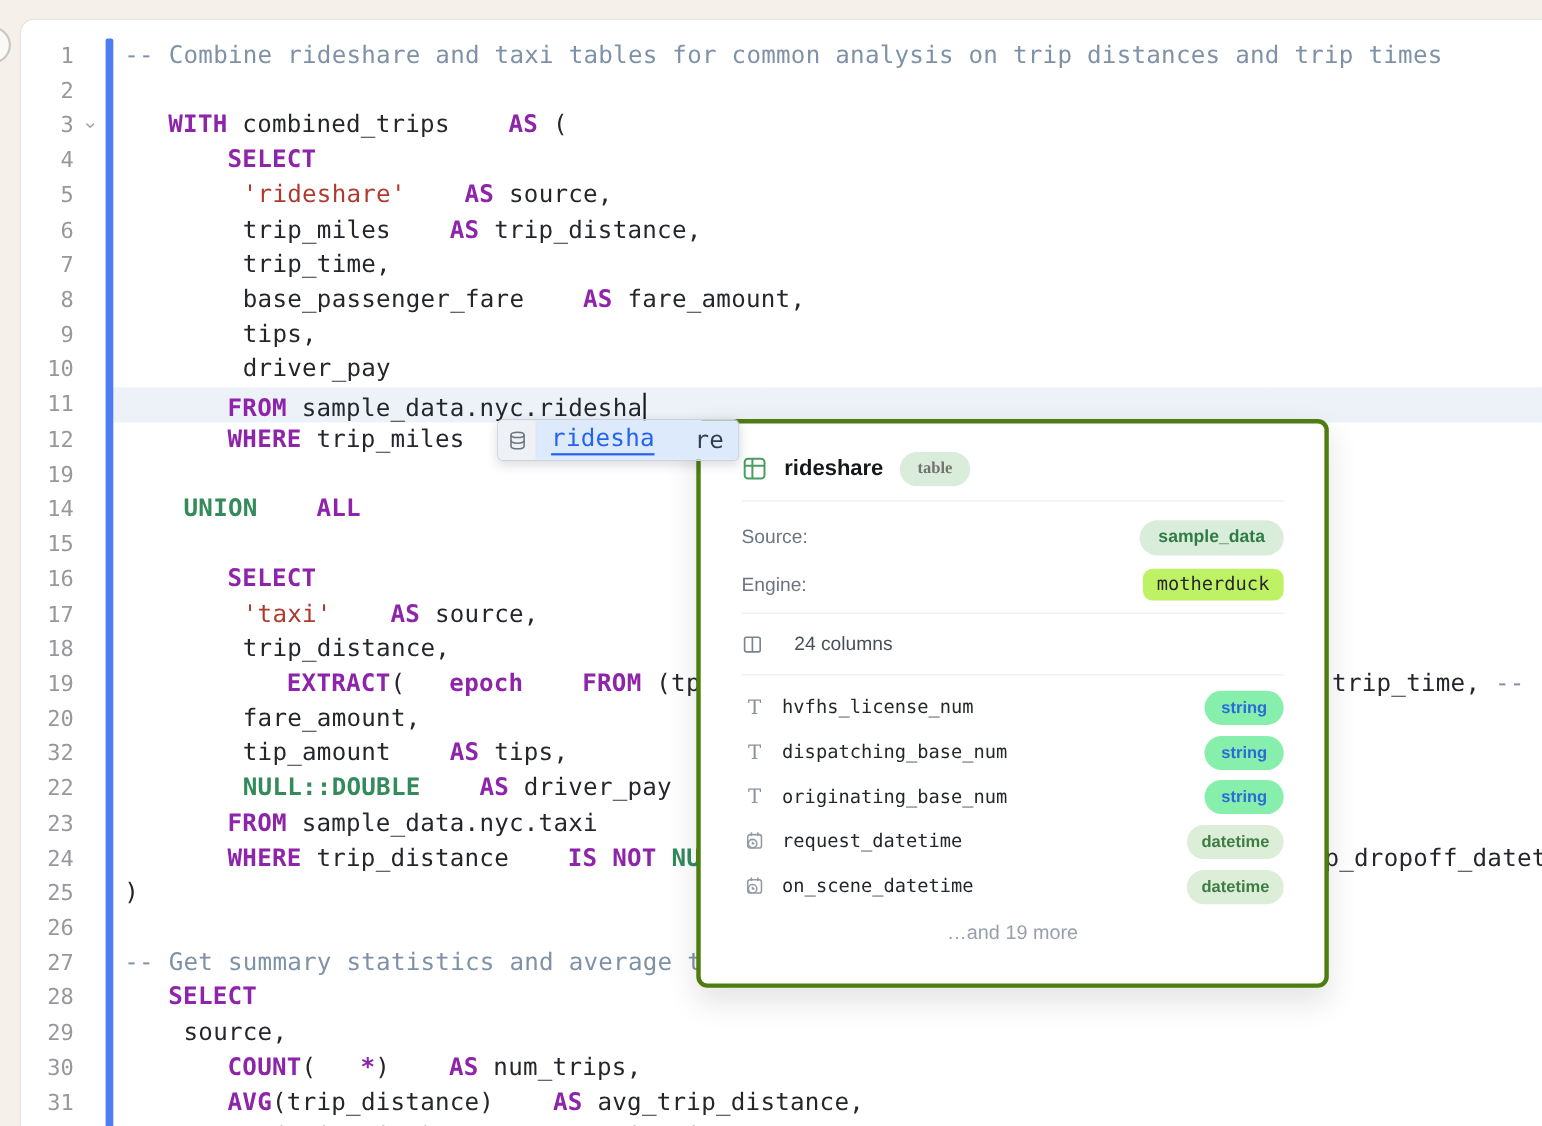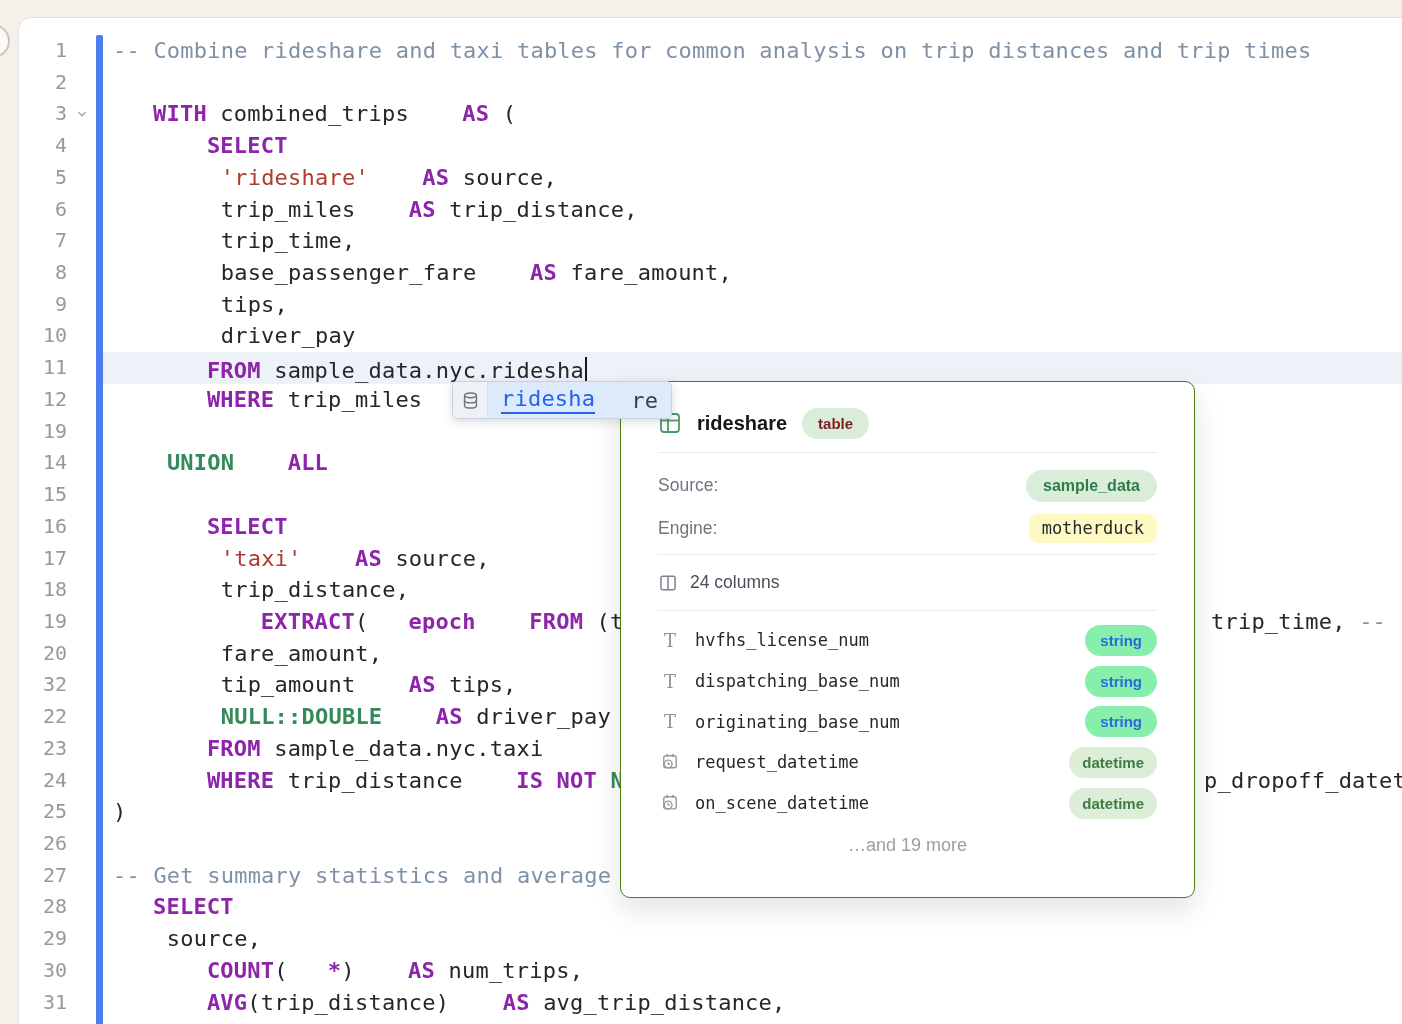--- a/index.html
+++ b/index.html
@@ -40,44 +40,44 @@
     border:1px solid #c9d2dc; border-radius:5px; box-shadow:0 3px 10px rgba(30,40,60,.16);
     z-index:30; overflow:hidden; }
   .ac-icon-cell { width:35px; background:#eef1f5; display:flex; align-items:center; justify-content:center;
     color:#6e747d; border-right:1px solid #dde3ea; }
   .ac-text-cell { background:#dceafb; display:flex; align-items:center; padding:0 13px;
     font-family:"DejaVu Sans Mono", monospace; font-size:22px; letter-spacing:.22px;text-align:right; }
   .ac-match { color:#2563eb; border-bottom:2px solid #2563eb; padding-bottom:1px; }
   .ac-rest { color:#333f51;margin-left:36px; }
 
   
-  .tooltip-card { position:absolute; left:620px; top:381px; width:575px; height:517px;
-    background:#ffffff; border:1px solid #4d7c0f; border-radius:10px;
+  .tooltip-card { position:absolute; left:633px; top:381px; width:575px; height:517px;
+    background:#ffffff; border:4px solid #4d7c0f; border-radius:10px;
     box-shadow:0 12px 28px rgba(25,25,35,.12); z-index:20; padding:0 37px; }
   .card-header { height:70px; padding-top:12px; display:flex; align-items:center; gap:15px; }
   .card-title { font-size:20px; font-weight:bold; color:#15171b; }
   .card hr, .tooltip-card hr { border:none; border-top:1px solid #e9ebee; }
   .kv-row { height:43px; display:flex; align-items:center; justify-content:space-between; }
   .kv-row.first { margin-top:11px; }
   .kv-section { padding-bottom:4px; }
   .kv-label { font-size:17.5px; color:#6e7580; }
-  .cols-label-row { height:55px; display:flex; align-items:center; gap:12px; color:#494f58; font-size:17.5px; }
+  .cols-label-row { height:55px; display:flex; align-items:center; gap:28px; color:#494f58; font-size:17.5px; }
   .cols-label-row .ic { color:#7d838d; display:flex; }
   .columns-list { list-style:none; margin-top:9px; }
   .col-row { height:40.7px; display:flex; align-items:center; }
   .col-icon { width:24px; display:flex; justify-content:center; color:#949aa4; }
   .col-icon .t-glyph { font-family:"DejaVu Serif", serif; font-size:18px; color:#8d939c; }
   .col-name { margin-left:13px; font-family:"DejaVu Sans Mono", monospace; font-size:17px; color:#24272c; }
   .col-spacer { flex:1; }
   .more-label { margin-top:12px; text-align:center; color:#99a0ab; font-size:18px; }
 
   .pill { display:inline-block; border-radius:999px; font-weight:bold; line-height:1; }
-  .pill-table { background:#d9edda; color:#7f1d1d; font-size:15px; padding:8px 16px; }
+  .pill-table { background:#d9edda; color:#737373; font-size:15px; padding:8px 16px;font-family:Liberation Serif, serif; }
   .pill-green { background:#d9edda; color:#2e7d45; font-size:16px; padding:8px 17px; }
-  .pill-gray { background:#fef9c3; color:#26282c; font-size:17px; font-weight:normal;
+  .pill-gray { background:#bef264; color:#26282c; font-size:17px; font-weight:normal;
     font-family:"DejaVu Sans Mono", monospace; border-radius:9px; padding:6px 13px; }
   .pill-string { background:#86efac; color:#2a6ada; font-size:15px; padding:8px 15px; }
   .pill-datetime { background:#dcedd8; color:#3e7d42; font-size:15px; padding:8px 13px; }
 </style>
 </head>
 <body>
 
 <div class="side-circle"></div>
 
 <div class="editor-panel">

